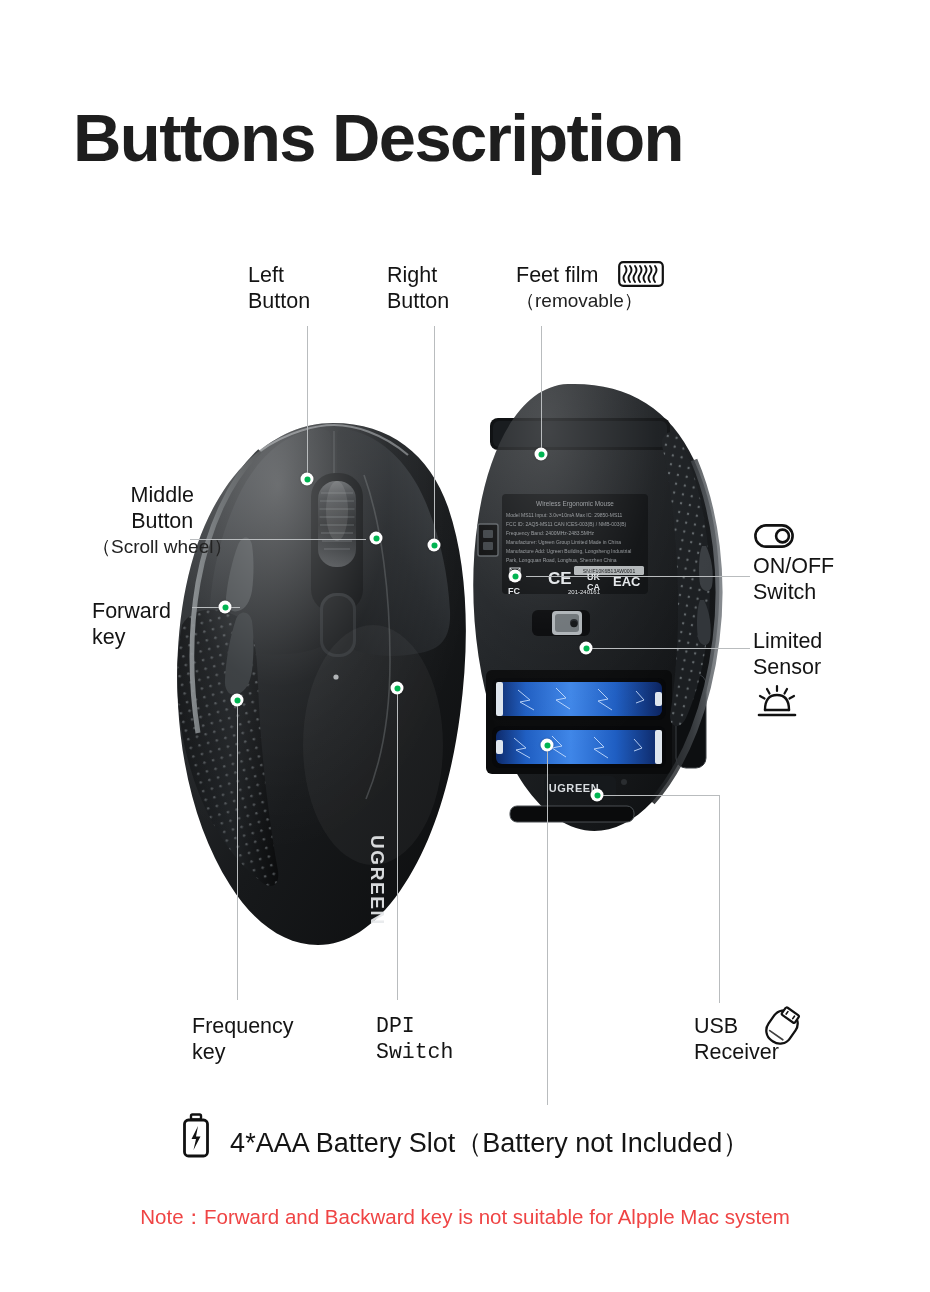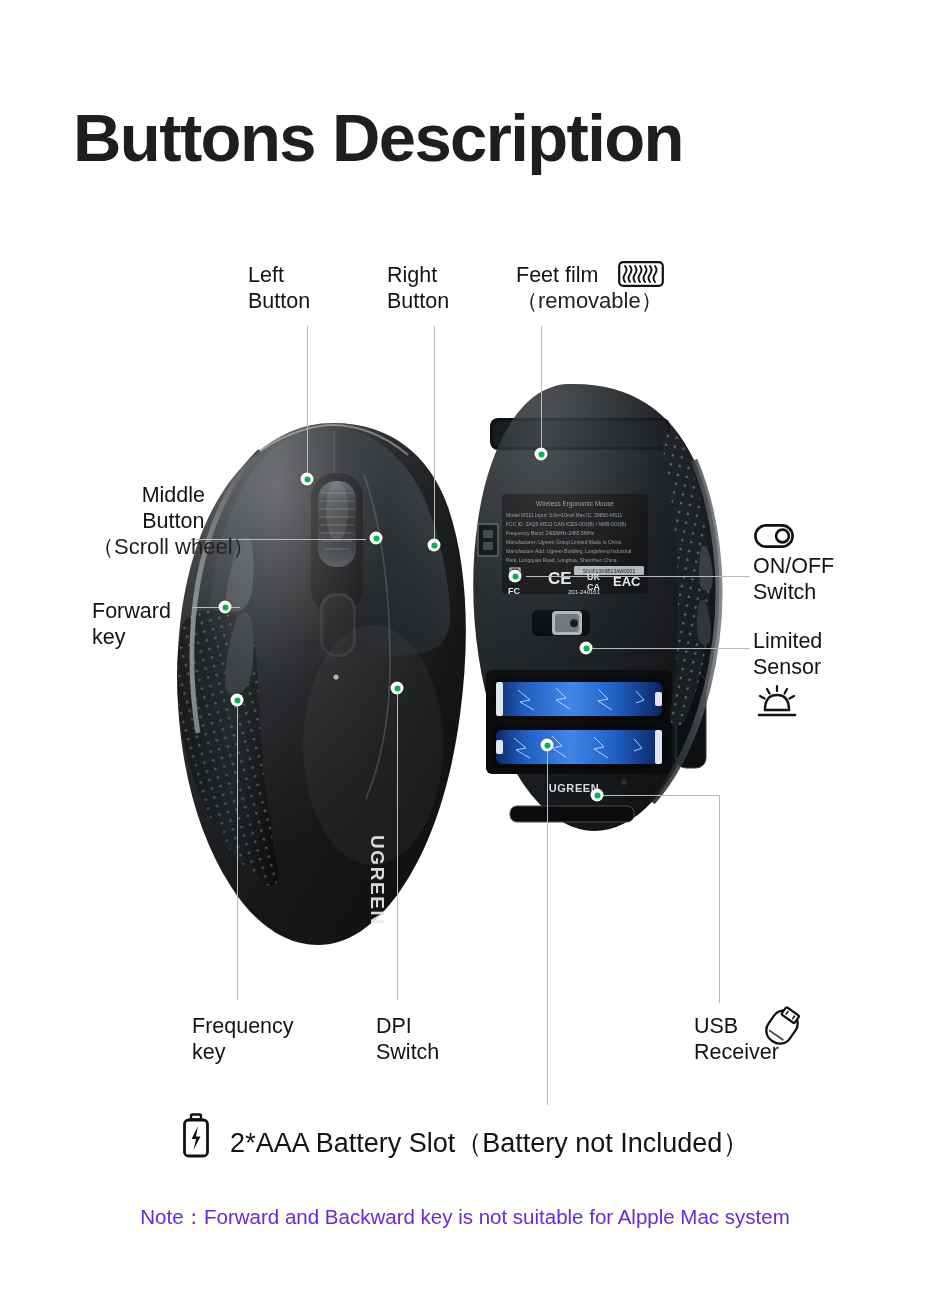--- a/index.html
+++ b/index.html
@@ -41,21 +41,21 @@
   .label {
     position: absolute;
     font-size: 21.5px;
     line-height: 26px;
     color: #141414;
     font-family: "Liberation Sans", sans-serif;
     white-space: nowrap;
   }
   .label .sub {
     display: block;
-    font-size: 22px;
+    font-size: 19px;
     line-height: 25px;
     color: #222;
   }
   .label.center { }
 
   
   .lead-v, .lead-h {
     position: absolute;
     background: #b9bcbe;
   }
@@ -103,21 +103,21 @@
     margin-right: 12px;
   }
 
   
   .note {
     position: absolute;
     left: 0; top: 1203px;
     width: 930px;
     text-align: center;
     font-size: 20.5px;
-    color: #6d28d9;
+    color: #ef4444;
     white-space: nowrap;
   }
 
   
   .mouse-wrap { position: absolute; }
 
   
   #mouse-top {
     left: 168px;
     top: 415px;
@@ -498,21 +498,21 @@
         <path d="M37,12 L32.5,14.5"></path>
       </g>
     </svg>
   </div>
 
   <div class="label" style="left:192px; top:1013px;">
     <span>Frequency</span><br>
     <span>key</span>
   </div>
 
-  <div class="label" style="left:376px; top:1013px;">
+  <div class="label" style="left:376px; top:1013px;font-family:Liberation Mono, monospace;">
     <span>DPI</span><br>
     <span>Switch</span>
   </div>
 
   <div class="label" style="left:694px; top:1013px;">
     <span>USB</span><br>
     <span>Receiver</span>
   </div>
   <div class="icon" style="left:760px; top:1006px;">
     <svg width="44" height="42" viewBox="0 0 44 42">
@@ -526,18 +526,18 @@
   </div>
 
   <div class="battery-line">
     <span class="bicon">
       <svg width="30" height="46" viewBox="0 0 30 46">
         <rect x="10" y="1.5" width="10" height="5" rx="1.4" fill="none" stroke="#111" stroke-width="2.4"></rect>
         <rect x="3.5" y="7" width="23" height="36" rx="4" fill="none" stroke="#111" stroke-width="2.8"></rect>
         <path d="M17,13 L10.5,26 L15,26 L12.5,37 L19.5,23.5 L15,23.5 Z" fill="#111"></path>
       </svg>
     </span>
-    <span>2*AAA Battery Slot（Battery not Included）</span>
+    <span>4*AAA Battery Slot（Battery not Included）</span>
   </div>
 
   <div class="note">Note：Forward and Backward key is not suitable for Alpple Mac system</div>
 
 </div>
 
 </body></html>

